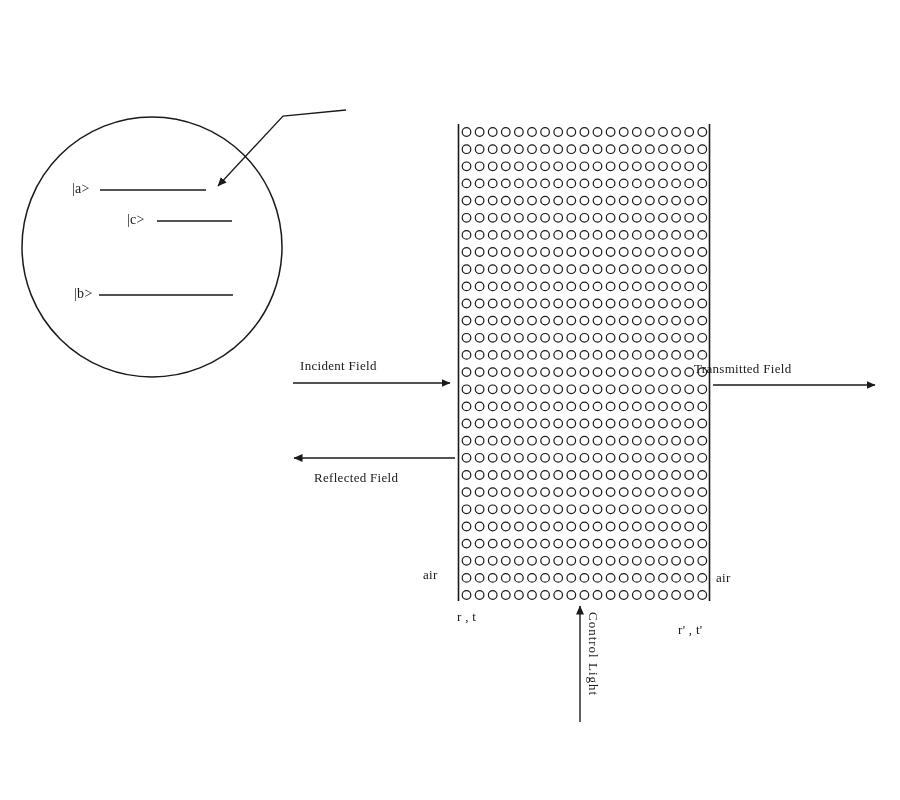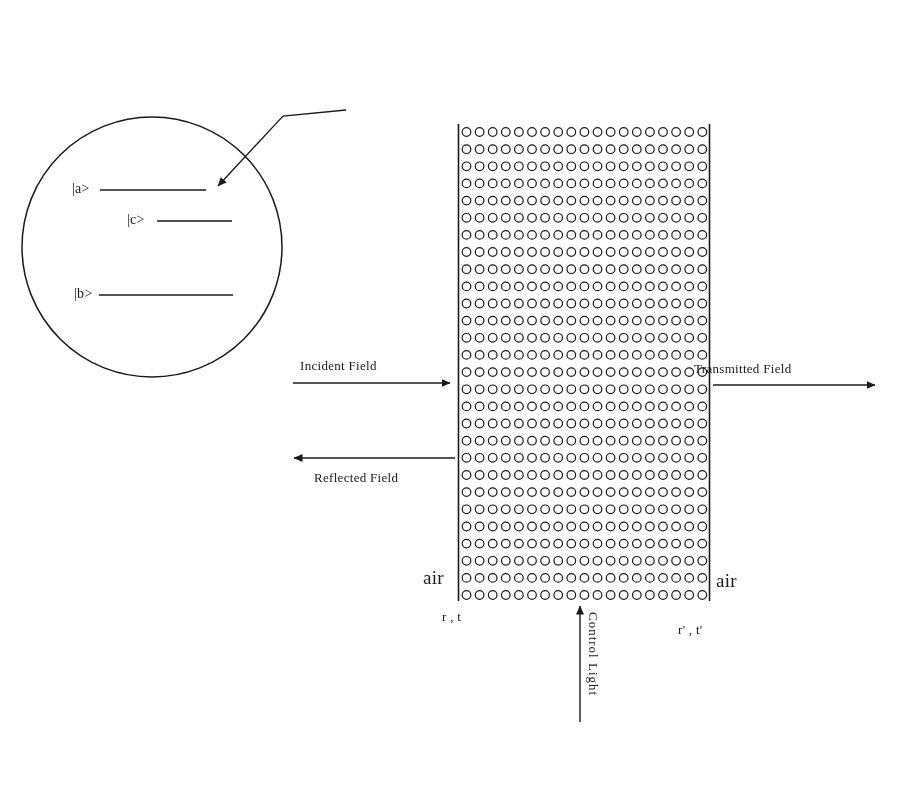--- a/index.html
+++ b/index.html
@@ -24,21 +24,21 @@
     height: 800px;
   }
   .lbl {
     position: absolute;
     font-size: 13px;
     white-space: nowrap;
     color: #1a1a1a;
     letter-spacing: 0.3px;
   }
   .lbl.small {
-    font-size: 19px;
+    font-size: 13px;
   }
   .ket {
     font-size: 14px;
   }
   .vertical {
     writing-mode: vertical-rl;
     letter-spacing: 1px;
   }
 </style>
 </head>
@@ -609,18 +609,18 @@
   <div class="lbl ket" style="left:127px; top:212px;">|c&gt;</div>
   <div class="lbl ket" style="left:74px; top:286px;">|b&gt;</div>
 
   <div class="lbl" style="left:300px; top:358px;">Incident Field</div>
   <div class="lbl" style="left:694px; top:361px;">Transmitted Field</div>
   <div class="lbl" style="left:314px; top:470px;">Reflected Field</div>
 
   <div class="lbl small" style="left:423px; top:567px;">air</div>
   <div class="lbl small" style="left:716px; top:570px;">air</div>
 
-  <div class="lbl" style="left:442px; top:609px;">r , t</div>
+  <div class="lbl" style="left:457px; top:609px;">r , t</div>
   <div class="lbl" style="left:678px; top:622px;">r' , t'</div>
 
   <div class="lbl vertical" style="left:585px; top:612px;">Control Light</div>
 
 </div>
 
 </body></html>

